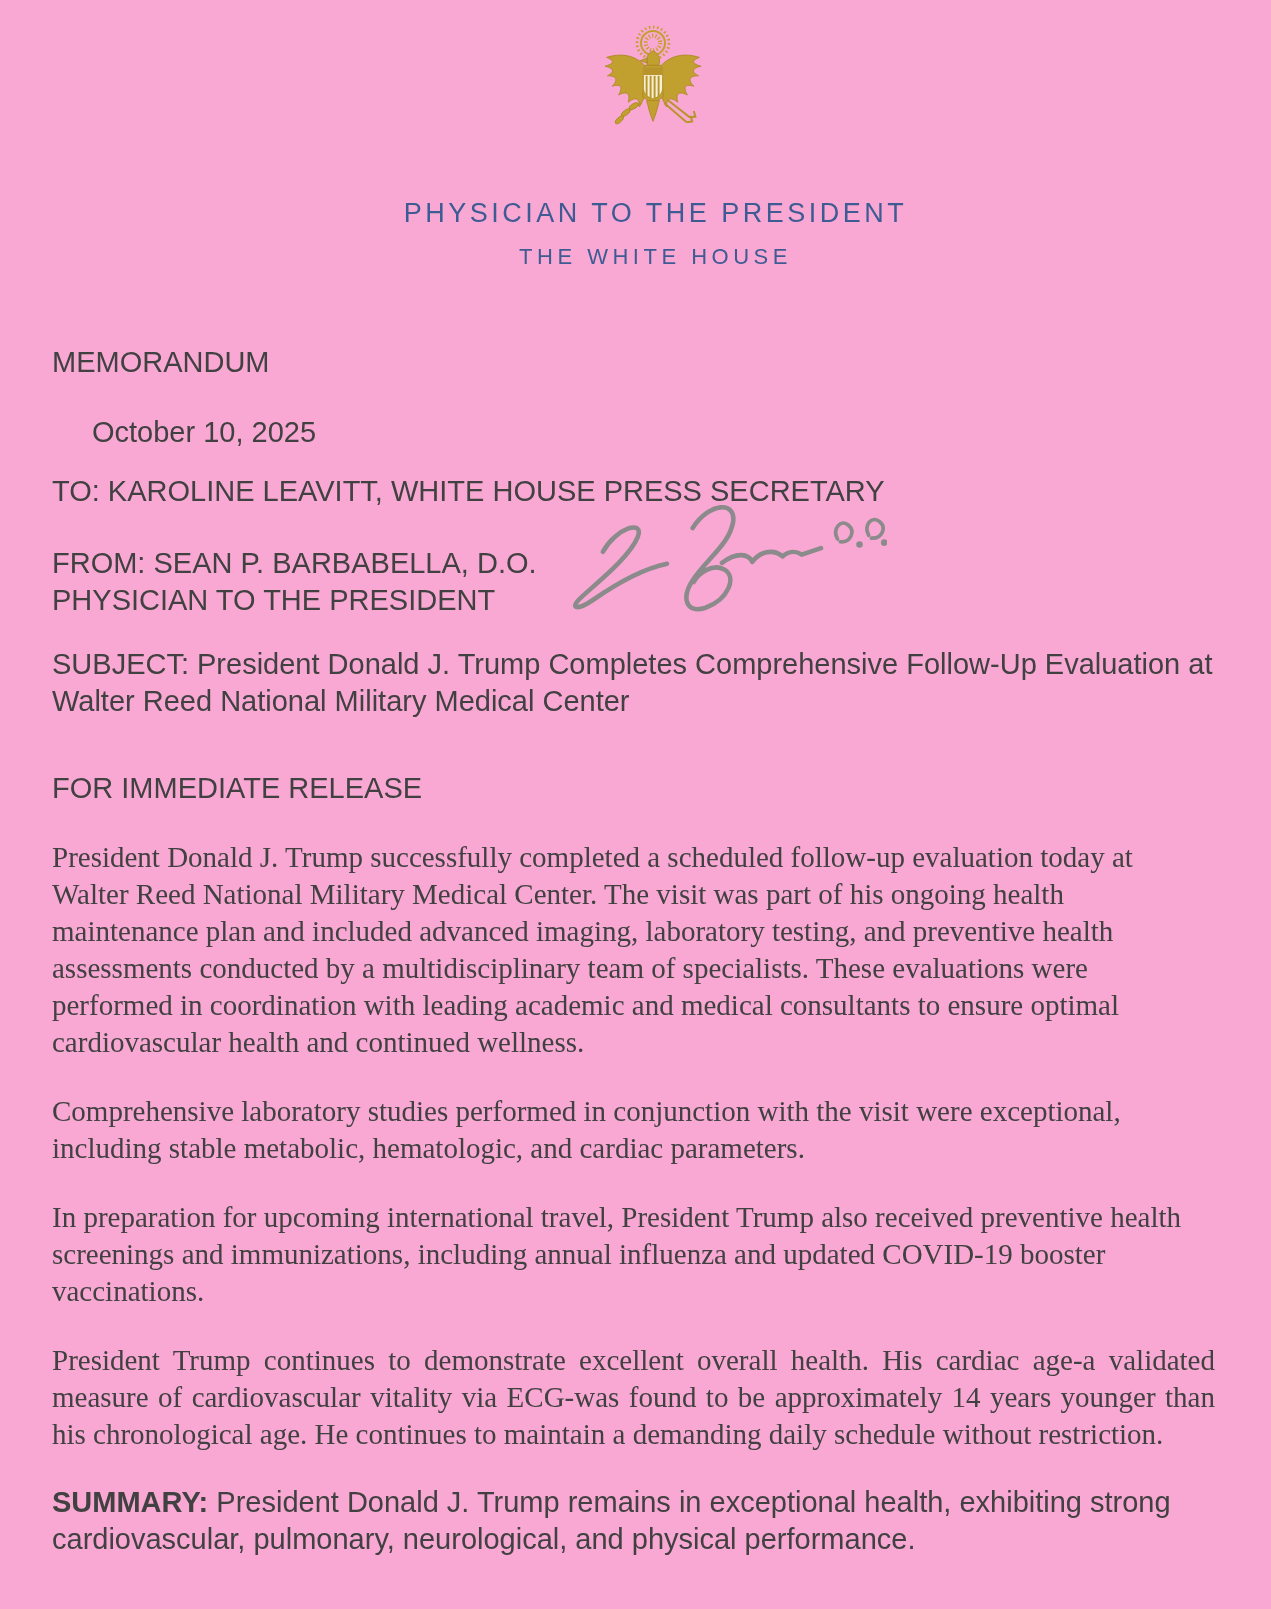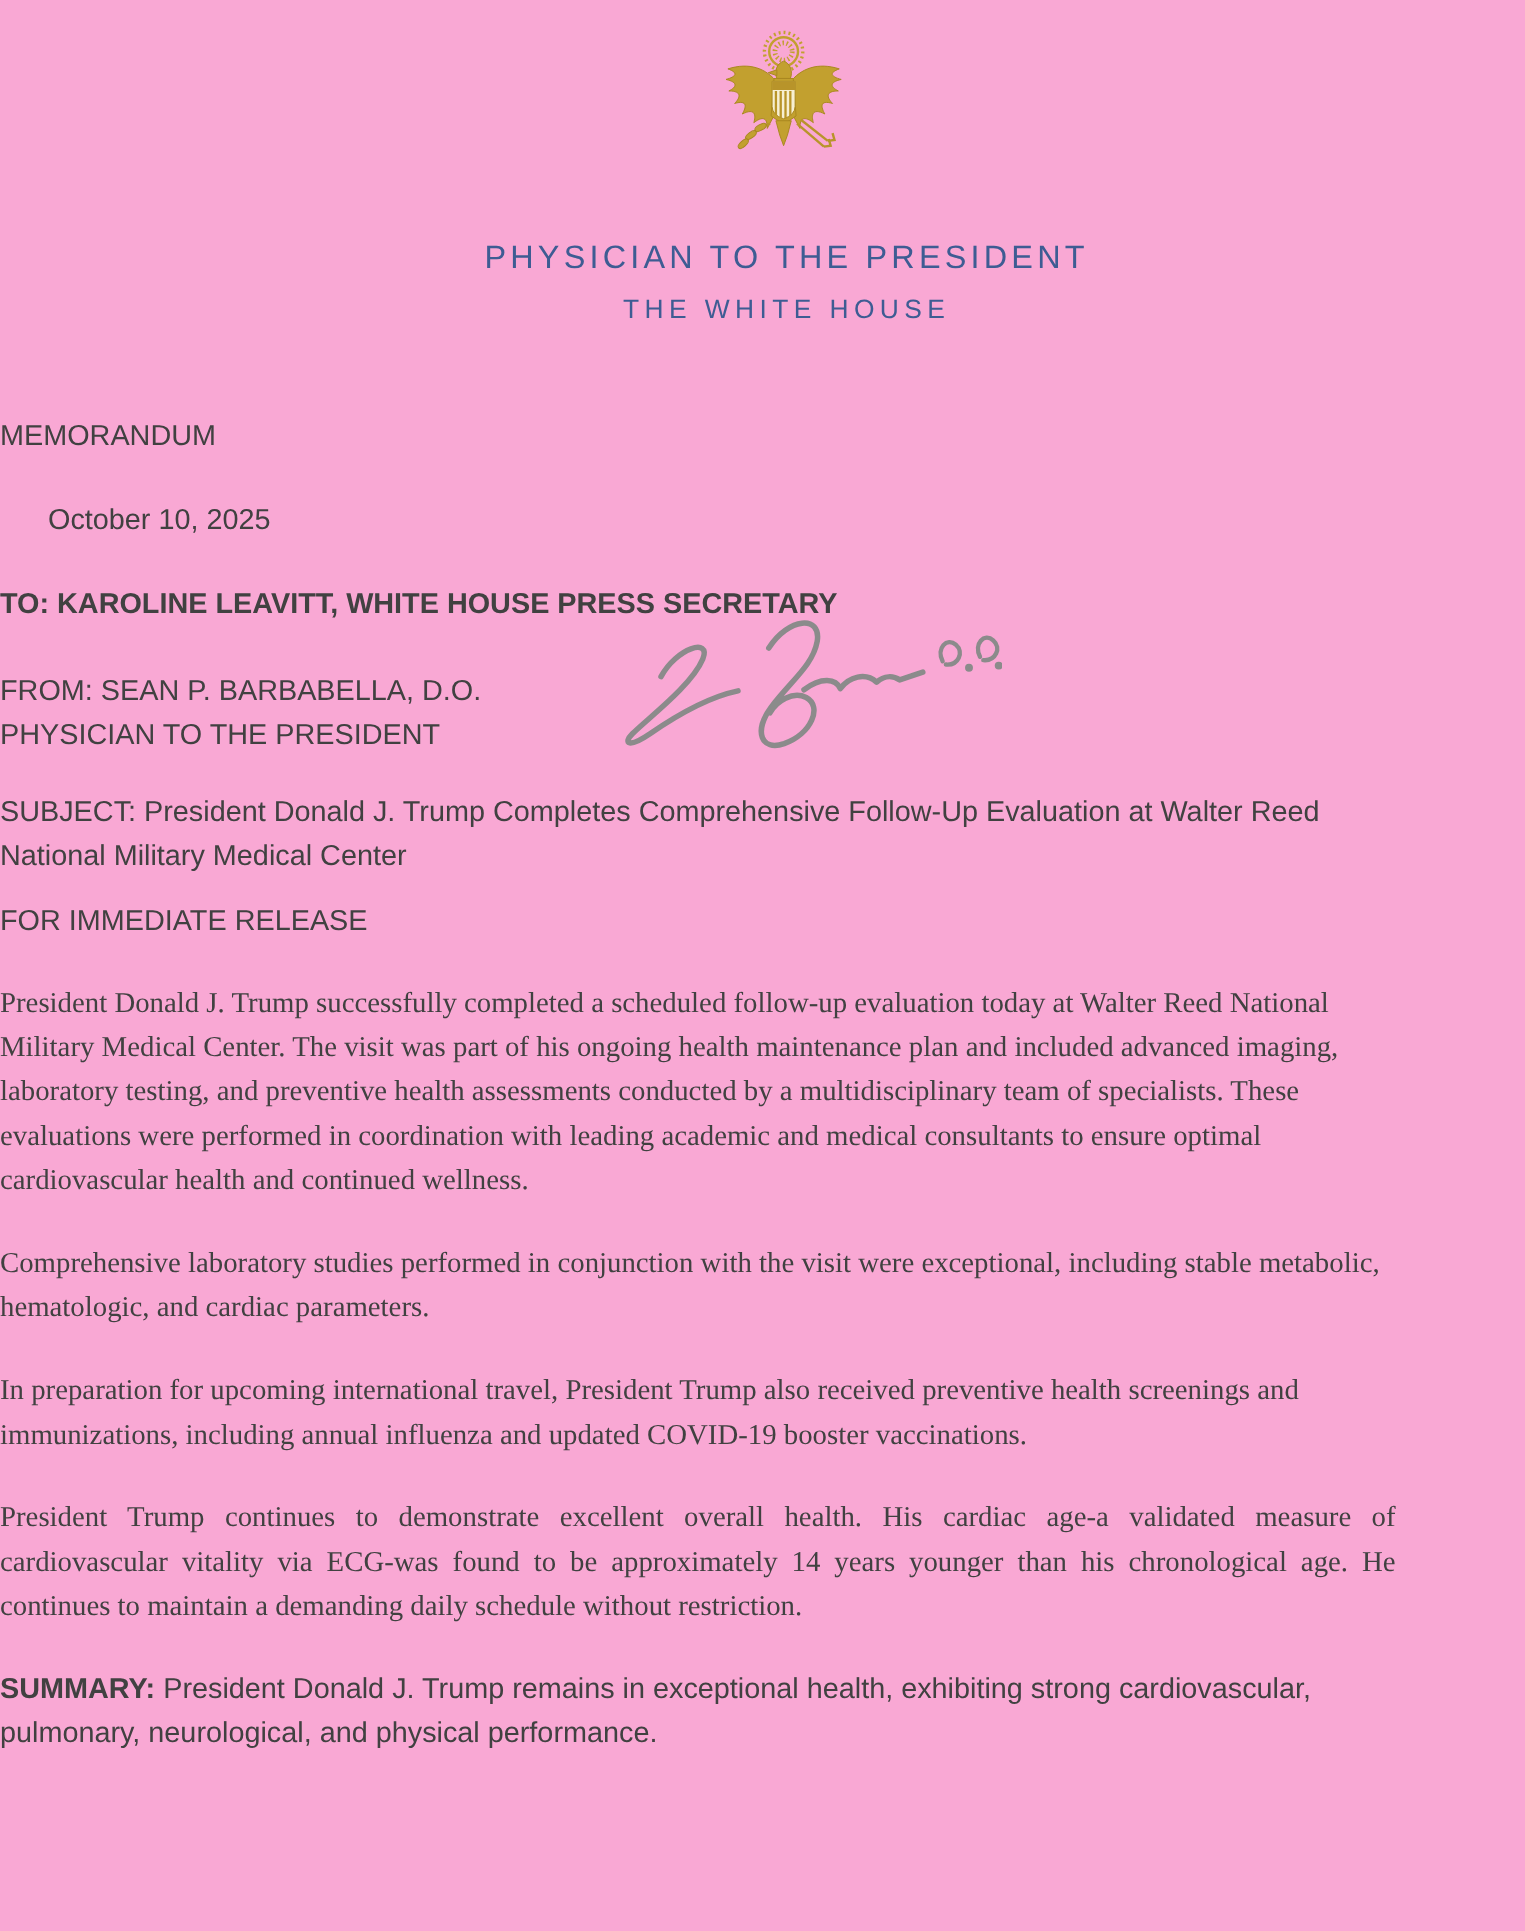--- a/index.html
+++ b/index.html
@@ -38,30 +38,31 @@
     margin-top: 15px;
     font-size: 22px;
     letter-spacing: 4.5px;
     color: #3e5c93;
     font-weight: 400;
     padding-left: 40px;
     text-align: center;
   }
   
   .content {
+    padding-left: 52px;
     width: 1163px;
-    font-size: 24px;
+    font-size: 29px;
     line-height: 37px;
   }
   .memo-label   { margin-top: 74px; }
   .date-line    { margin-top: 33px; margin-left: 40px; }
-  .to-line      { margin-top: 33px; font-weight: bold; }
+  .to-line      { margin-top: 22px; }
   .from-block   { margin-top: 35px; position: relative; }
   .subject-line { margin-top: 27px; }
-  .release-line { margin-top: 17px; }
+  .release-line { margin-top: 50px; }
   .body-text p  { margin: 32px 0 0 0; font-family: Liberation Serif, serif; }
   .body-text p.justified { text-align: justify; }
   .summary-para { margin-top: 31px; }
   .summary-label { font-weight: 700; }
   .sig {
     position: absolute;
     left: 505px;
     top: -54px;
     pointer-events: none;
   }

